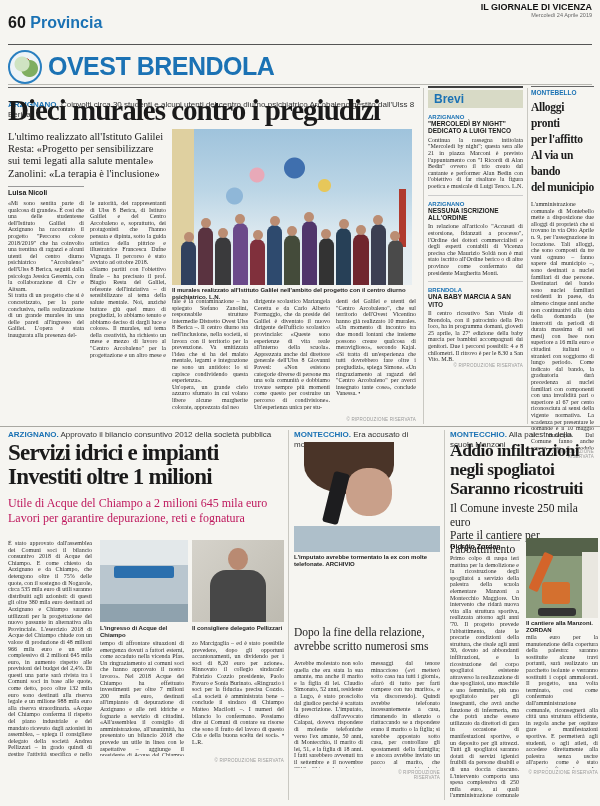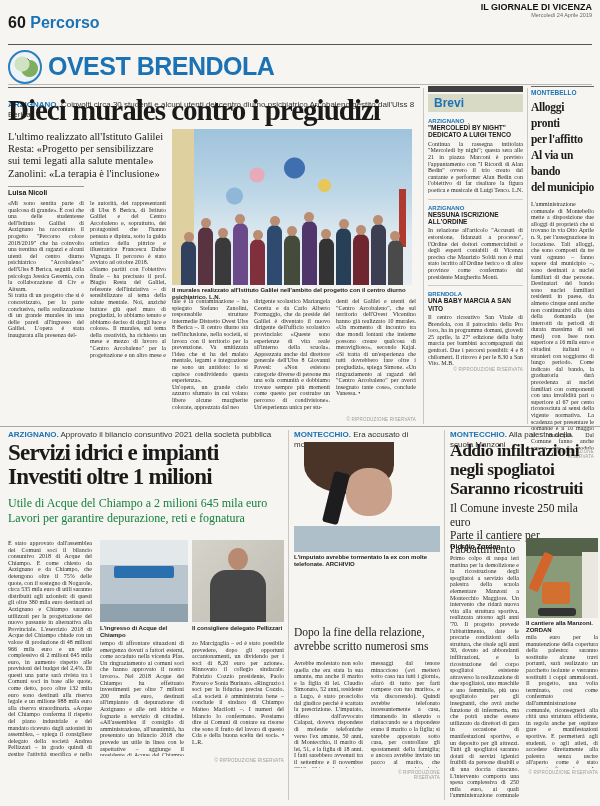--- a/index.html
+++ b/index.html
@@ -36,21 +36,21 @@
   .person:nth-child(12){height:61px;background:#3c3f52;}
   .person:nth-child(13){height:45px;background:#4a4a4a;}
 </style>
 </head>
 <body>
 
 <div id="page">
 
   <div class="abs sans" style="left:8px;top:14px;font-size:16px;font-weight:bold;">
     <span>60</span>
-    <span class="blue">Percorso</span>
+    <span class="blue">Provincia</span>
   </div>
   <div class="abs sans" style="right:8px;top:2px;text-align:right;">
     <div style="font-size:9px;font-weight:bold;color:#111;">IL GIORNALE DI VICENZA</div>
     <div style="font-size:5.5px;color:#666;">Mercoledì 24 Aprile 2019</div>
   </div>
   <div class="abs hline" style="left:8px;right:8px;top:44px;background:#555;"></div>
 
   <div class="abs" style="left:8px;top:50px;width:30px;height:30px;border-radius:50%;border:2px solid #2a7fc0;
        background:radial-gradient(circle at 40% 40%, #cfe3c2 0 7px, transparent 8px),
                   radial-gradient(circle at 65% 55%, #7fae62 0 8px, transparent 9px),
@@ -104,21 +104,21 @@
   <div class="abs clip bodytxt pre" style="left:90px;top:200px;width:76px;height:158px;">le autorità, dei rappresentanti di Ulss 8 Berica, di Istituto Galilei e del Centro Arcobaleno e, soprattutto, dei protagonisti che l'hanno pensata e dipinta, sotto la guida artistica della pittrice e illustratrice Francesca Dafne Vignaga. Il percorso è stato avviato ad ottobre 2018.
 «Siamo partiti con l'obiettivo finale – ha precisato il prof. Biagio Resta del Galilei, referente dell'iniziativa – di sensibilizzare al tema della salute mentale. Noi, anziché buttare giù quel muro di pregiudizi, lo abbiamo tenuto e abbiamo deciso di dargli luce e colore». Il murales, sul tema della creatività, ha richiesto un mese e mezzo di lavoro al "Centro Arcobaleno" per la progettazione e un altro mese e mezzo al Galilei per la realizzazione.</div>
 
 
   <div class="abs clip bodytxt pre" style="left:172px;top:298px;width:76px;height:118px;">tale è la contaminazione – ha spiegato Stefano Zanolini, responsabile strutture intermedie Distretto Ovest Ulss 8 Berica –. Il centro diurno sta nell'inclusione, nella società, si lavora con il territorio per la prevenzione. Va smitizzata l'idea che si ha del malato mentale, legami e integrazione ne sono un antidoto: lo si capisce condividendo questa esperienza».
 Un'opera, un grande cielo azzurro sfumato in cui volano libere alcune margherite colorate, apprezzata dal neo</div>
   <div class="abs clip bodytxt pre" style="left:254px;top:298px;width:76px;height:118px;">dirigente scolastico Mariangela Ceretta e da Carlo Alberto Formaggio, che da preside del Galilei è diventato il nuovo dirigente dell'ufficio scolastico provinciale: «Queste sono esperienze di vita reale all'interno della scuola». Apprezzata anche dal direttore generale dell'Ulss 8 Giovanni Pavesi: «Non esistono categorie diverse di persone ma una sola comunità e dobbiamo trovare sempre più momenti come questo per costruire un percorso di condivisione». Un'esperienza unica per stu-</div>
   <div class="abs clip bodytxt pre" style="left:336px;top:298px;width:80px;height:118px;">denti del Galilei e utenti del "Centro Arcobaleno", che sul territorio dell'Ovest Vicentino hanno già realizzato 10 murales. «Un momento di incontro tra due mondi lontani che insieme possono creare qualcosa di meraviglioso», secondo Kajal. «Si tratta di un'esperienza che tutti dovrebbero fare oltre i pregiudizi», spiega Simone. «Un ringraziamento ai ragazzi del "Centro Arcobaleno" per averci insegnato tante cose», conclude Vanessa. •</div>
   <div class="abs repro" style="left:336px;top:417px;width:80px;">© RIPRODUZIONE RISERVATA</div>
 
-  <div class="abs" style="left:428px;top:86px;width:95px;border-top:6px solid #404040;">
+  <div class="abs" style="left:428px;top:86px;width:95px;border-top:2px solid #404040;">
     <div class="sans blue" style="margin-top:2px;background:#d8dac6;font-size:12px;font-weight:bold;padding:2px 6px;">Brevi</div>
 
     <div style="margin-top:6px;border-bottom:1px solid #ccc;padding-bottom:5px;">
       <div class="sans blue" style="font-size:6px;font-weight:bold;">ARZIGNANO</div>
       <div class="sans" style="font-size:6.5px;font-weight:bold;line-height:7.4px;">"MERCOLEDÌ BY NIGHT" DEDICATO A LUIGI TENCO</div>
       <div class="bodytxt" style="margin-top:2px;">Continua la rassegna intitolata "Mercoledì by night"; questa sera alle 21 in piazza Marconi è previsto l'appuntamento con "I Ricordi di Alan Bedin" ovvero il trio creato dal cantante e performer Alan Bedin con l'obiettivo di far risaltare la figura poetica e musicale di Luigi Tenco. L.N.</div>
     </div>
 
     <div style="margin-top:5px;border-bottom:1px solid #ccc;padding-bottom:5px;">
       <div class="sans blue" style="font-size:6px;font-weight:bold;">ARZIGNANO</div>
@@ -143,25 +143,25 @@
     <div class="bodytxt clip" style="margin-top:6px;height:248px;">L'amministrazione comunale di Montebello mette a disposizione due alloggi di proprietà che si trovano in via Otto Aprile n. 9, per l'assegnazione in locazione. Tali alloggi, che sono composti da tre vani ognuno – fanno sapere dal municipio –, sono destinati a nuclei familiari di due persone. Destinatari del bando sono nuclei familiari residenti in paese, da almeno cinque anni anche non continuativi alla data della domanda (se interrotti da periodi di durata massima di sei mesi) con Isee non superiore a 16 mila euro e cittadini italiani o stranieri con soggiorno di lungo periodo. Come indicato dal bando, la graduatoria darà precedenza ai nuclei familiari con componenti con una invalidità pari o superiore al 67 per cento riconosciuta ai sensi della vigente normativa. La scadenza per presentare le domande è il 10 maggio al municipio. Dal Comune fanno anche sapere che il modulo completo e il modello di domanda sono pubblicati all'albo on line e sono reperibili agli uffici segreteria e servizi sociali. Per ulteriori informazioni rivolgersi in municipio. • M.B.</div>
     <div class="repro">© RIPRODUZIONE RISERVATA</div>
   </div>
 
   <div class="abs hline" style="left:0;right:0;top:426px;background:#a9a8a2;"></div>
   <div class="abs vline" style="left:288px;top:430px;height:370px;"></div>
   <div class="abs vline" style="left:444px;top:430px;height:370px;"></div>
 
   <div class="abs kick" style="left:8px;top:430px;width:276px;">
     <b>ARZIGNANO.</b>
-    <span>Approvato il bilancio consuntivo 2021 della società pubblica</span>
+    <span>Approvato il bilancio consuntivo 2012 della società pubblica</span>
   </div>
   <div class="abs pre" style="left:8px;top:441px;width:278px;font-size:23px;font-weight:bold;line-height:24px;letter-spacing:-0.8px;">Servizi idrici e impianti
 Investiti oltre 1 milioni</div>
-  <div class="abs pre" style="left:8px;top:496px;width:278px;font-size:12px;line-height:14.5px;color:#15803d;">Utile di Acque del Chiampo a 2 milioni 645 mila euro
+  <div class="abs pre" style="left:8px;top:496px;width:278px;font-size:12px;line-height:14.5px;color:#be185d;">Utile di Acque del Chiampo a 2 milioni 645 mila euro
 Lavori per garantire depurazione, reti e fognatura</div>
   <div class="abs clip bodytxt" style="left:8px;top:540px;width:84px;height:216px;">È stato approvato dall'assemblea dei Comuni soci il bilancio consuntivo 2018 di Acque del Chiampo. E come chiesto da Arzignano e da Chiampo, che detengono oltre il 75% delle quote, con il sostegno di Nogarole, circa 535 mila euro di utili saranno distribuiti agli azionisti: di questi gli oltre 380 mila euro destinati ad Arzignano e Chiampo saranno utilizzati per la progettazione del nuovo passante in alternativa alla Provinciale. L'esercizio 2018 di Acque del Chiampo chiude con un valore di produzione di 48 milioni 966 mila euro e un utile complessivo di 2 milioni 645 mila euro, in aumento rispetto alle previsioni del budget del 2,4%. Di questi una parte sarà rivista tra i Comuni soci in base alle quote, come detto, poco oltre 132 mila euro sono destinati alla riserva legale e un milione 988 mila euro alla riserva straordinaria. «Acque del Chiampo conferma il rispetto del piano industriale e del mandato ricevuto dagli azionisti in assemblea, – spiega il consigliere delegato della società Andrea Pellizzari – in grado quindi di gestire l'attività specifica e nello stesso</div>
 
   <div class="abs photo" style="left:100px;top:540px;width:88px;height:82px;
        background:linear-gradient(180deg,#e3e8ea 0 30%,#b9c6cf 30% 100%);">
     <div class="abs" style="left:14px;top:26px;width:60px;height:12px;background:#2a6fae;border-radius:2px;"></div>
     <div class="abs" style="left:0;bottom:0;width:88px;height:18px;background:#8fa2ae;"></div>
   </div>
   <div class="abs photo" style="left:192px;top:540px;width:92px;height:82px;background:linear-gradient(135deg,#d6d3cb,#bdbab0);">
     <div class="abs" style="left:36px;top:8px;width:20px;height:22px;border-radius:50%;background:#b98a72;"></div>

